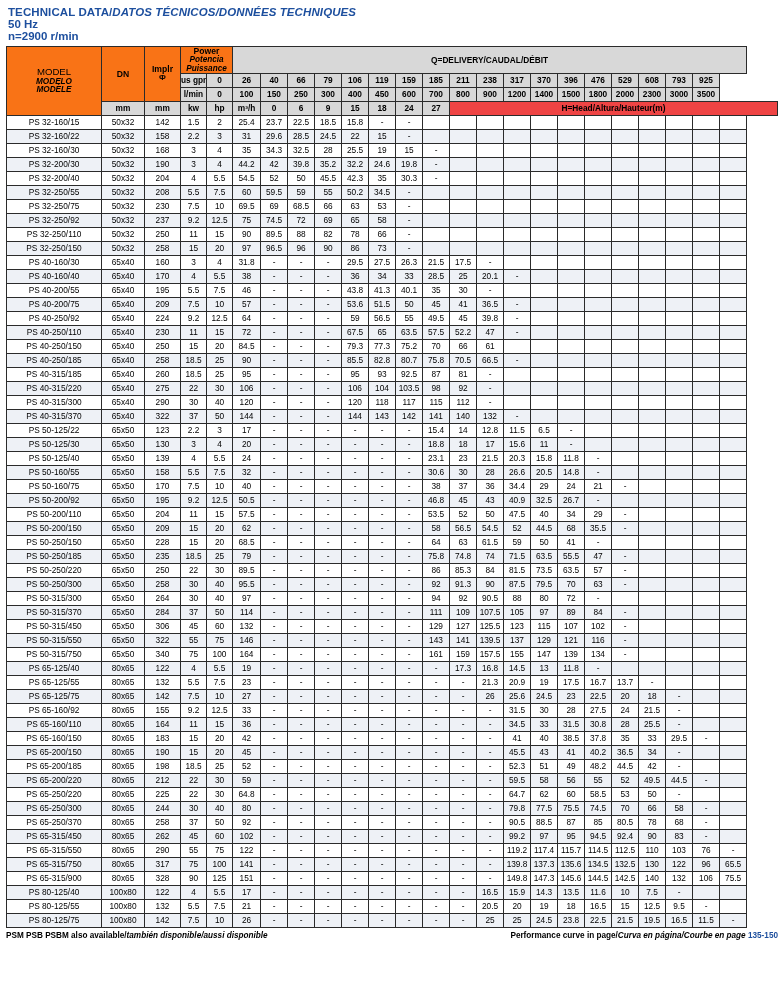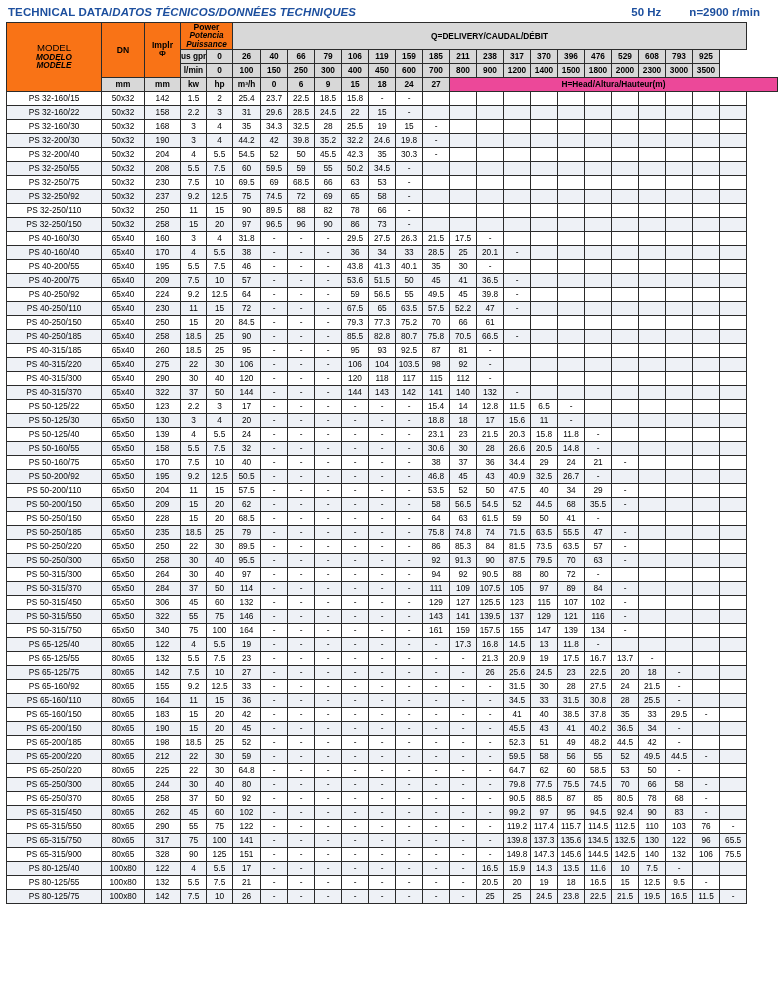--- a/index.html
+++ b/index.html
@@ -6,21 +6,21 @@
   body{
     width:784px;
     background:#ffffff;
     font-family:"Liberation Sans", sans-serif;
     color:#000;
     -webkit-font-smoothing:none;
   }
   .page{width:784px;box-sizing:border-box;padding:4px 6px 2px 6px;}
 
   
-  .topbar{display:flex;align-items:baseline;justify-content:flex-start;margin:2px 12px 4px 2px;}
+  .topbar{display:flex;align-items:baseline;justify-content:flex-start;margin:2px 0 4px 2px;flex-direction:column;}
   .topbar .title{font-size:11.5px;font-weight:bold;color:#1d4f9e;letter-spacing:.1px;}
   .topbar .title .ital{font-style:italic;}
   .topbar .spacer{flex:1;}
   .topbar .hz{font-size:11.5px;font-weight:bold;color:#1d4f9e;margin-right:28px;}
   .topbar .rpm{font-size:11.5px;font-weight:bold;color:#1d4f9e;margin-right:6px;text-align:center;}
 
   
   table.grid{border-collapse:collapse;width:772px;table-layout:fixed;}
   table.grid td,table.grid th{
     border:1px solid #2b2b2b;
@@ -37,21 +37,21 @@
   .hdr-lite{background:#d8d8d8;font-weight:bold;font-size:7.6px;}
   .qhdr{background:#d8d8d8;font-weight:bold;font-size:7.3px;}
   .unit{background:#d8d8d8;font-weight:bold;font-size:6.6px;text-align:right;padding-right:2px;}
   .model-cell{font-weight:normal;text-align:left;padding-left:5px;font-size:8.4px;}
   .row-alt td{background:#eef1f6;}
   .row-plain td{background:#ffffff;}
   .val{font-size:8.2px;}
   .big-hdr{font-size:9.6px;font-weight:normal;}
   .mid-hdr{font-size:8.6px;font-weight:bold;}
   .small-it{font-size:8.2px;font-weight:bold;font-style:italic;}
-  .head-note{font-size:6.8px;font-weight:bold;background:#ec4899;}
+  .head-note{font-size:6.8px;font-weight:bold;background:#ef4444;}
 
   
   .footer{display:flex;justify-content:space-between;align-items:baseline;margin-top:3px;font-size:8.2px;font-weight:bold;}
   .footer .left i,.footer .right i{font-style:italic;}
   .footer .pg{color:#1d4f9e;}
   .footer .right{text-align:right;}
 </style>
 </head>
 <body>
 
@@ -1676,14 +1676,18 @@
           <td class="val">22.5</td>
           <td class="val">21.5</td>
           <td class="val">19.5</td>
           <td class="val">16.5</td>
           <td class="val">11.5</td>
           <td class="val">-</td>
         </tr>
       </tbody>
   </table>
 
+  <div class="footer">
+    <div class="left"><span>PSM PSB PSBM also available/</span><i>también disponible/aussi disponible</i></div>
+    <div class="right"><span>Performance curve in page/</span><i>Curva en página/Courbe en page</i> <span class="pg">135-150</span></div>
+  </div>
 
 </div>
 
 </body></html>

